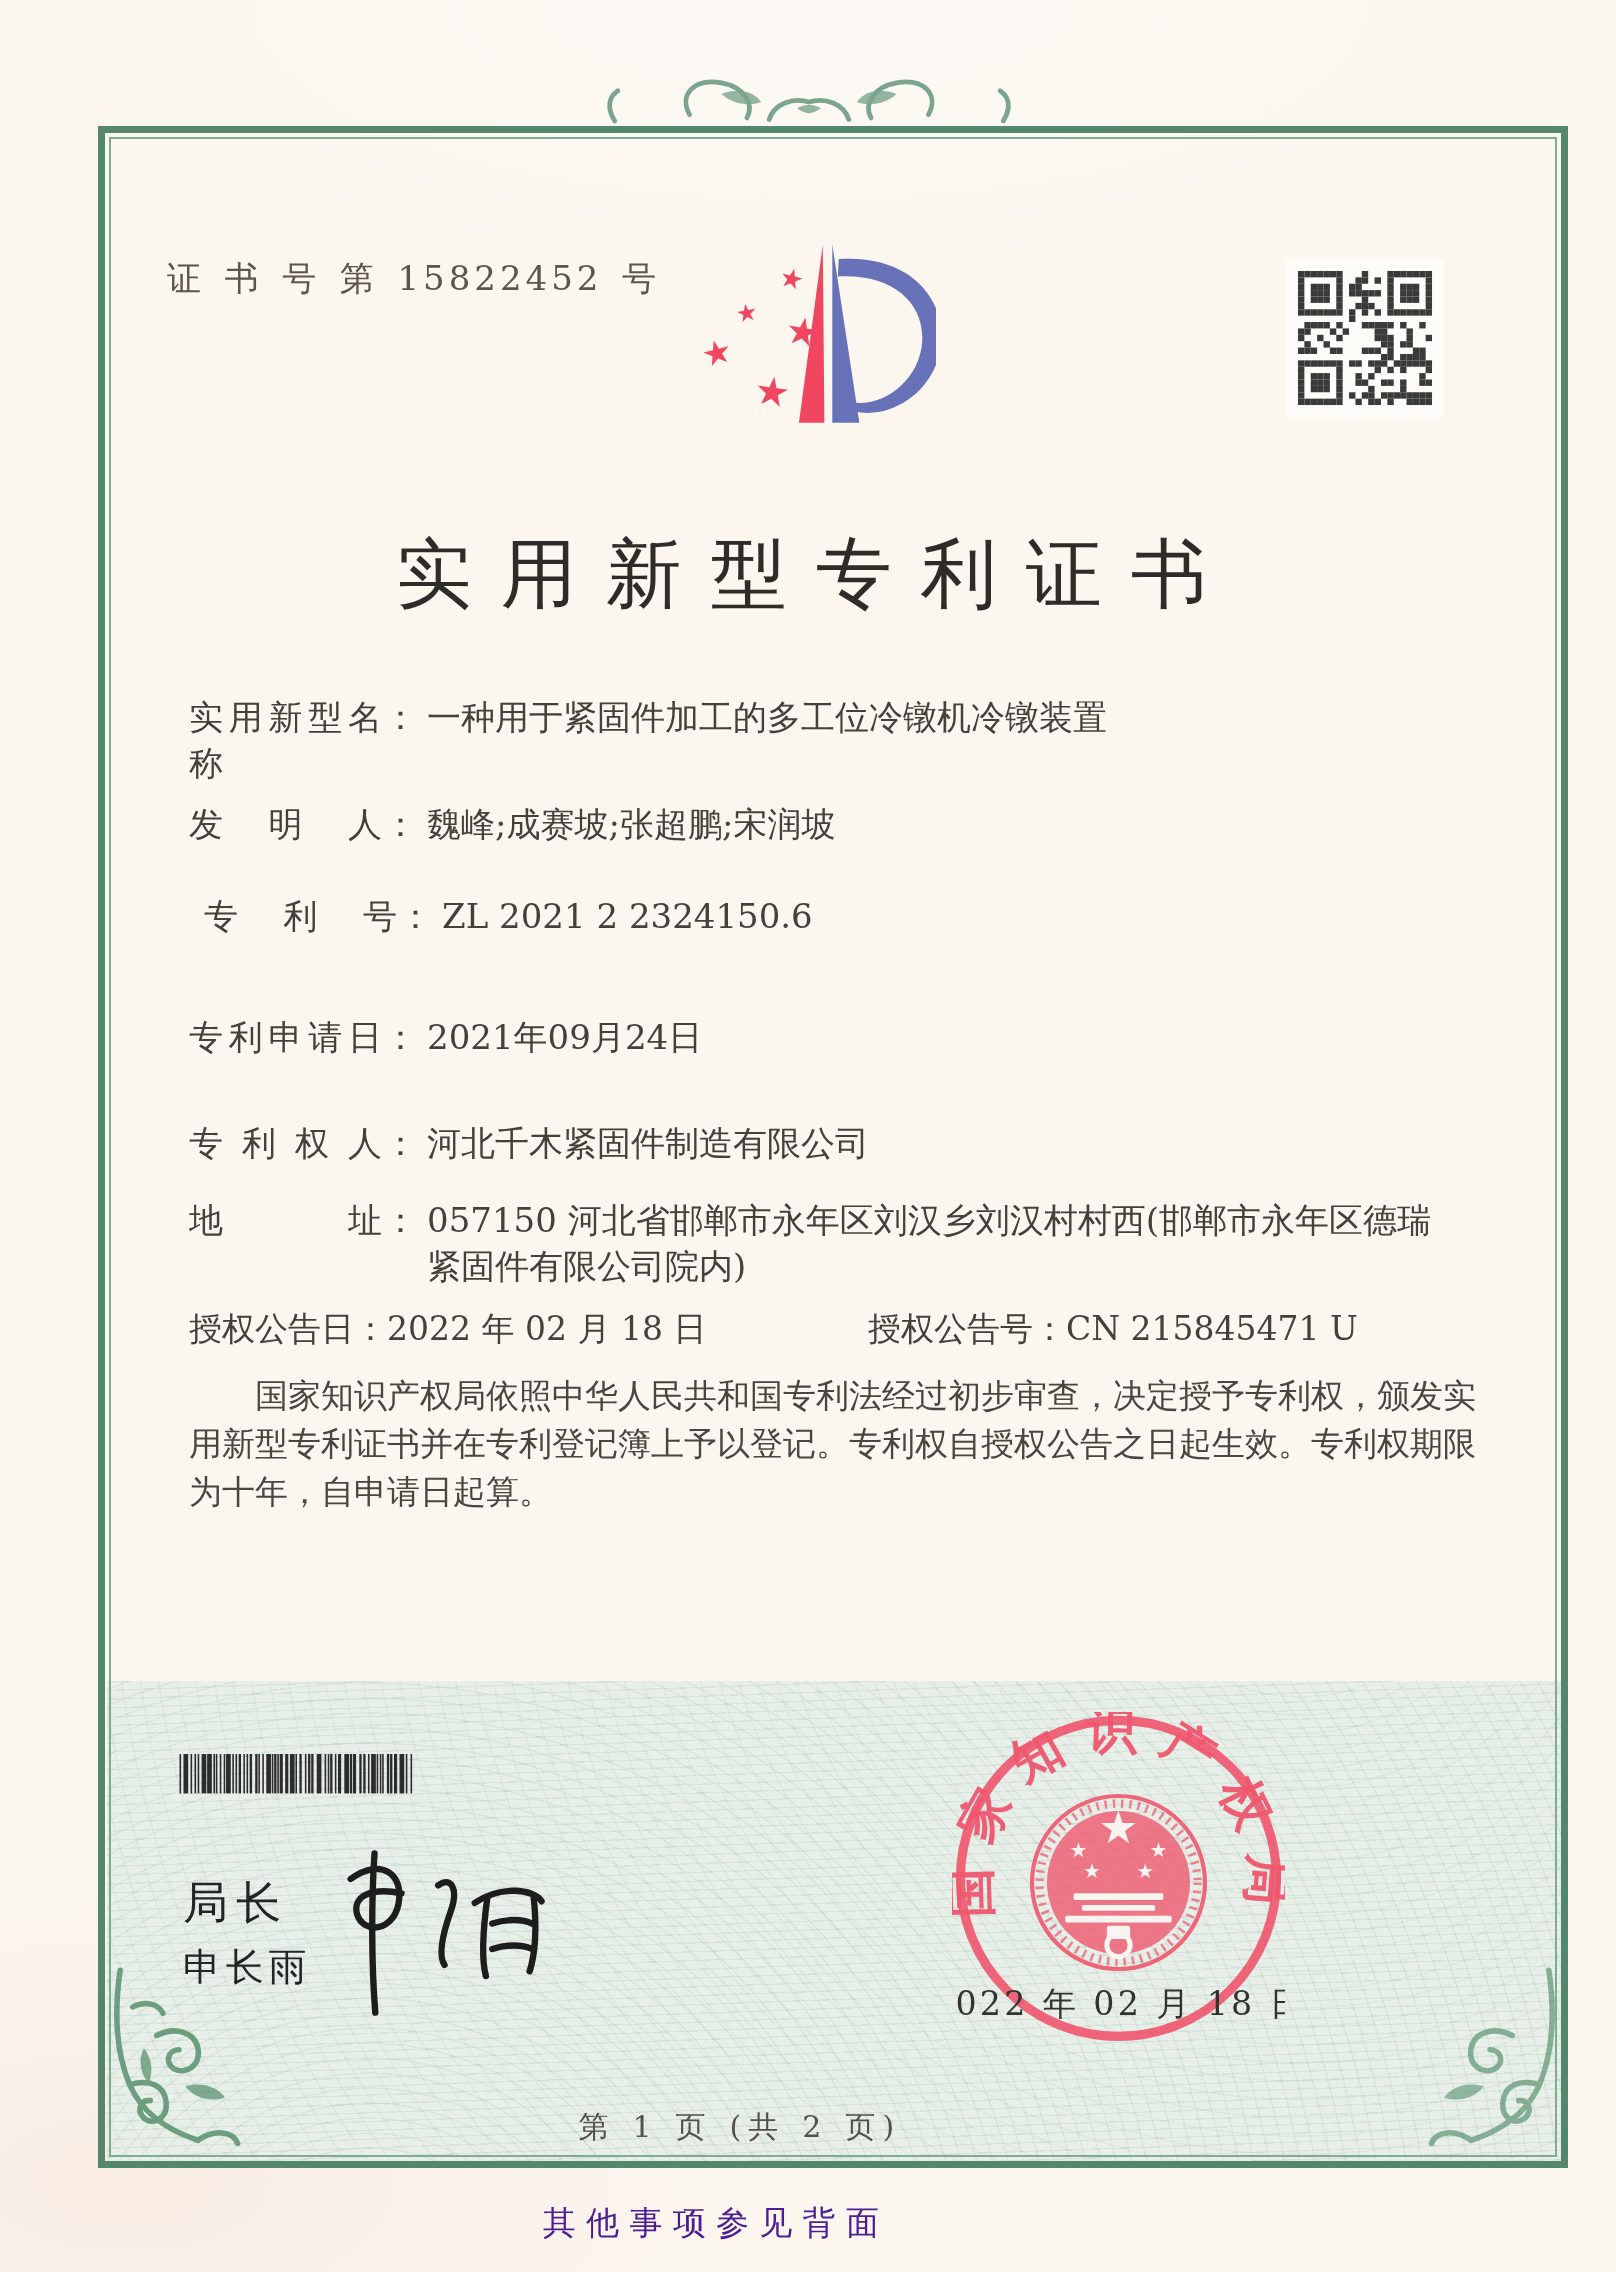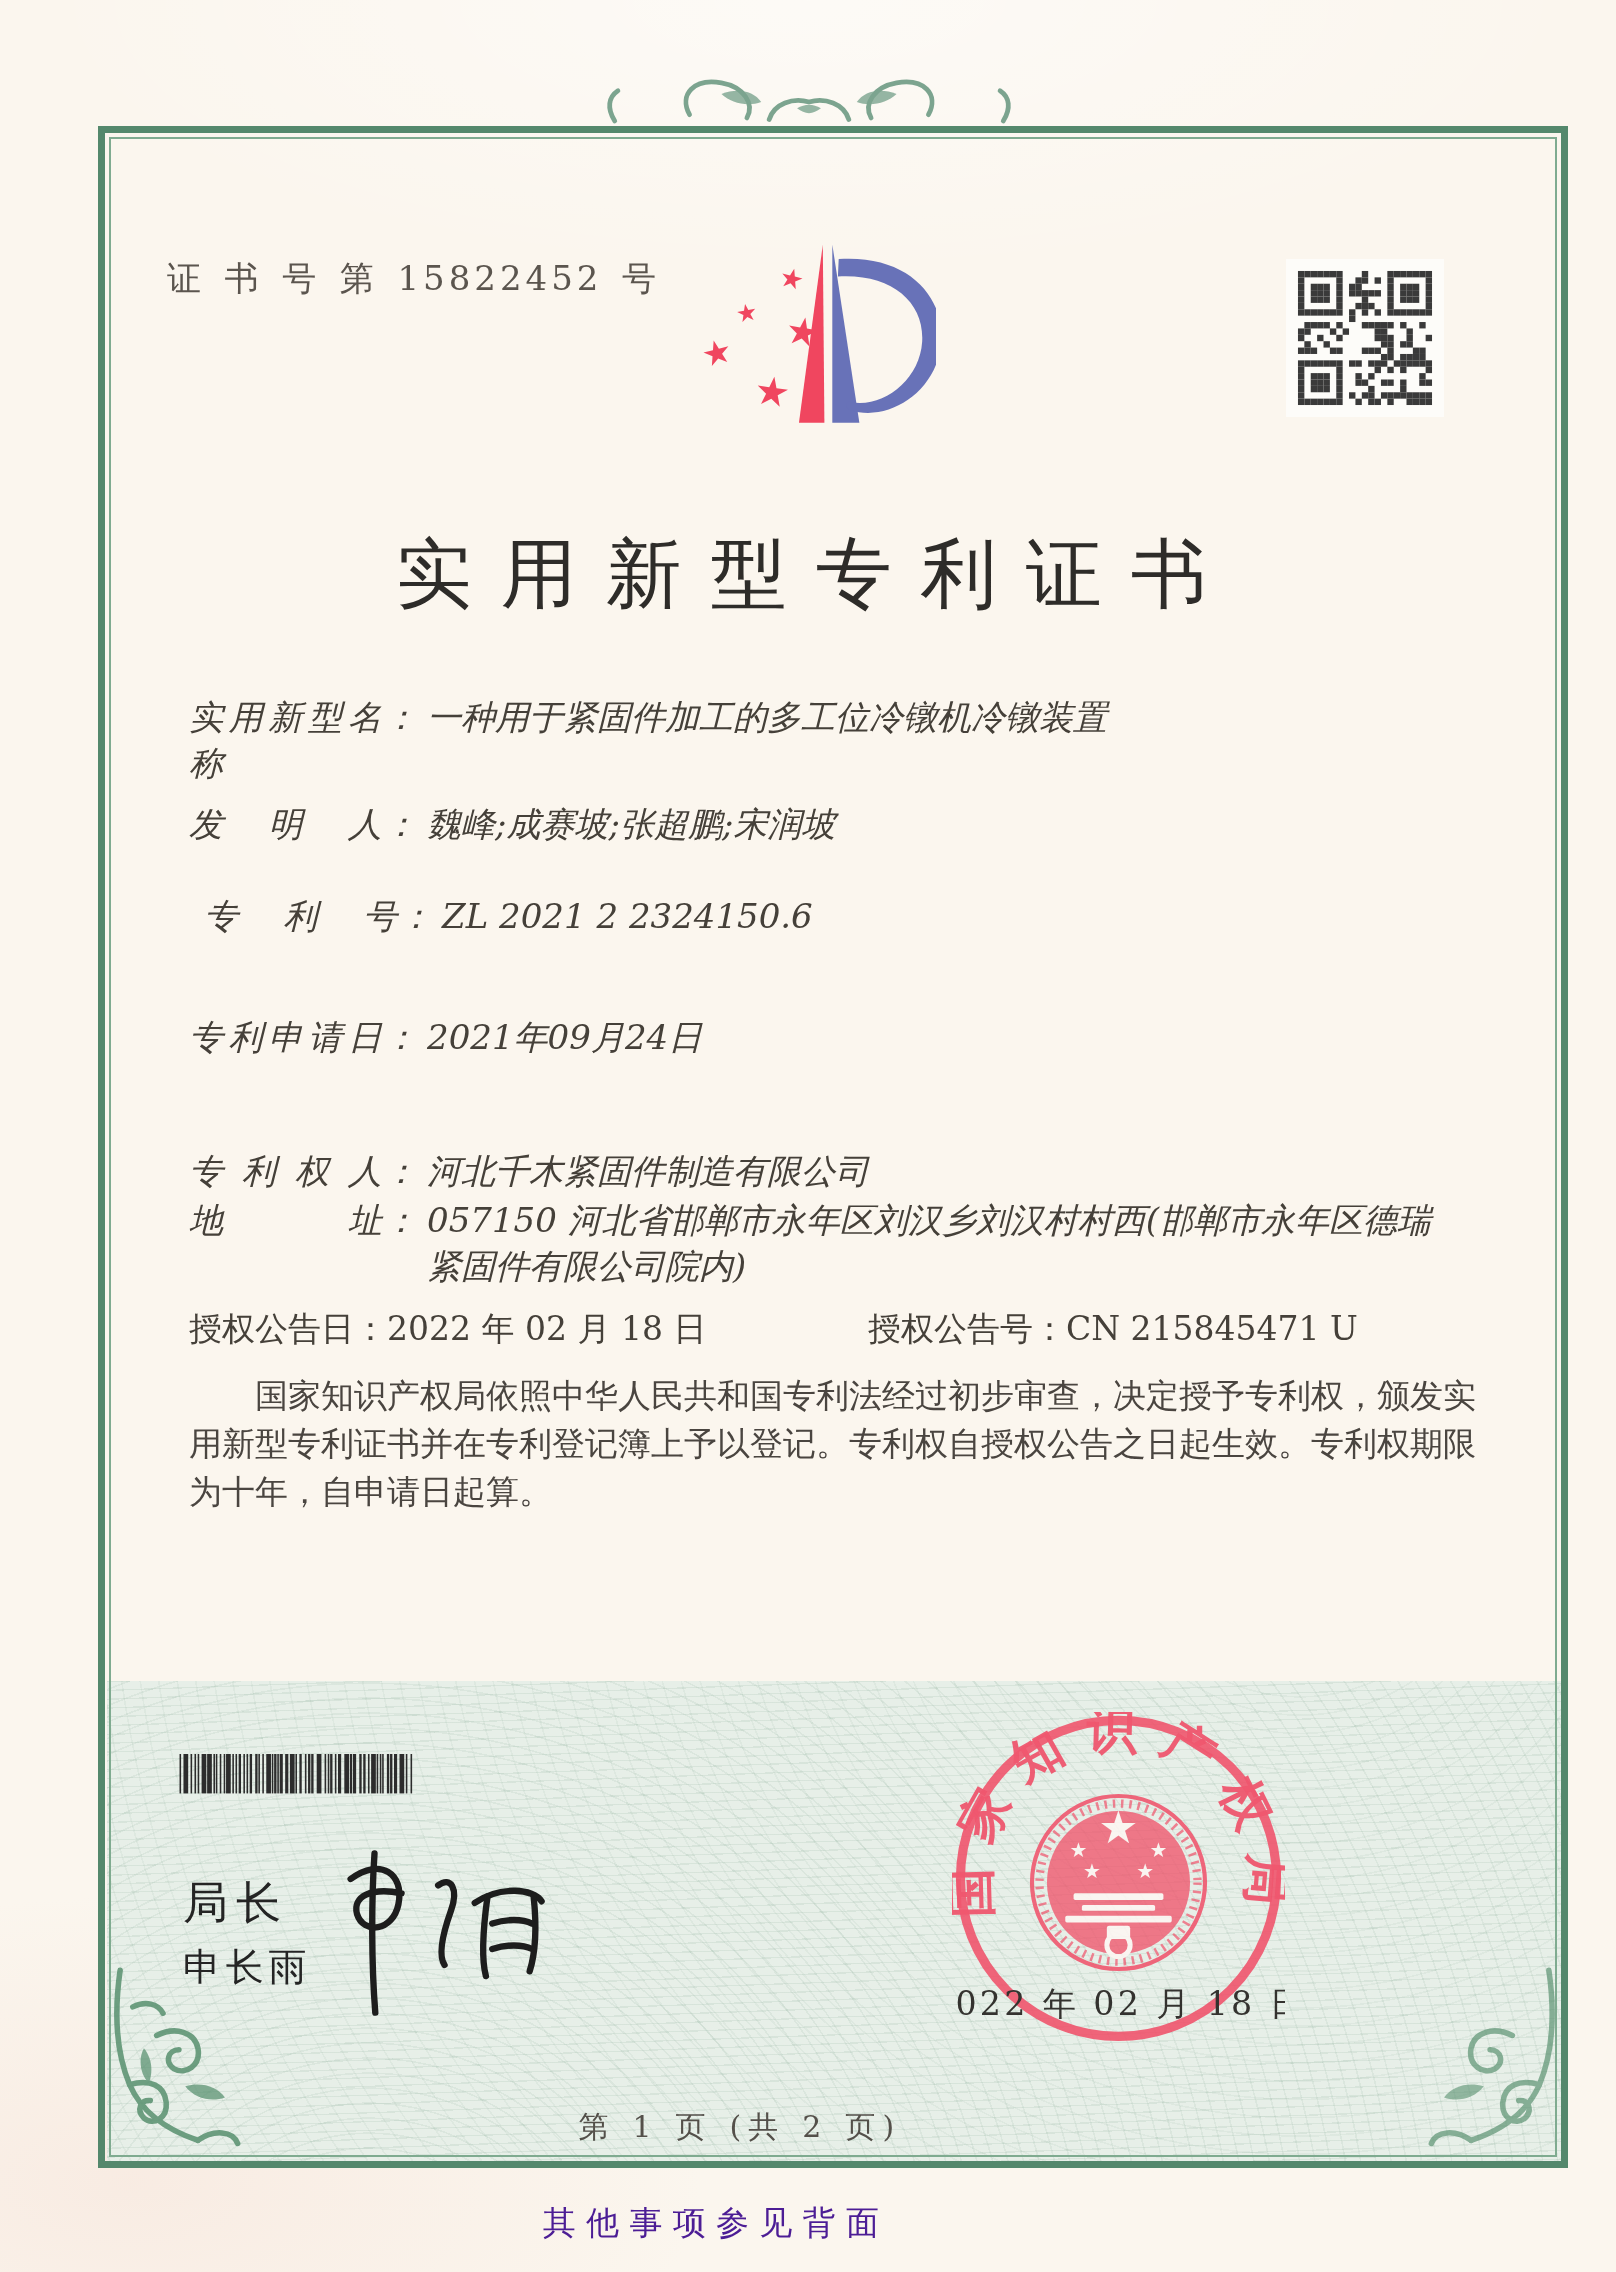--- a/index.html
+++ b/index.html
@@ -29,26 +29,26 @@
   
   .cert-no{position:absolute;left:167px;top:256px;font-size:34px;letter-spacing:4px;
     word-spacing:4.8px;color:#5b554e;z-index:3;}
   .logo{position:absolute;left:681px;top:232px;z-index:3;}
   .qr{position:absolute;left:1286px;top:259px;z-index:3;background:#fdfcf9;}
   
   .title{position:absolute;left:0;top:524px;width:100%;text-align:center;font-size:76px;
     font-weight:400;letter-spacing:29px;padding-left:14.3px;box-sizing:border-box;color:#2e2c29;z-index:3;}
   
   .frow{position:absolute;left:189px;display:flex;align-items:flex-start;font-size:34px;
-    color:#454039;z-index:3;line-height:46px;font-style:italic;}
+    color:#454039;z-index:3;line-height:46px;}
   .flabel{display:inline-block;width:193px;text-align:justify;text-align-last:justify;}
   .fcolon{display:inline-block;margin-left:1.6px;}
   .fvalue{display:inline-block;margin-left:9.5px;max-width:1026px;}
   .row-name{top:694px;}.row-inv{top:801px;}.row-pat{top:893px;margin-left:15px;}
-  .row-filing{top:1014px;}.row-owner{top:1148px;}.row-addr{top:1197px;}
+  .row-filing{top:1014px;}.row-owner{top:1120px;}.row-addr{top:1197px;}
   .grant-row{position:absolute;top:1307px;left:189px;width:1289px;font-size:33px;color:#454039;z-index:3;}
   .grant-right{position:absolute;left:679px;top:0;}
   
   .paras{position:absolute;left:189px;top:1372px;width:1287px;font-size:33px;line-height:48px;
     text-align:justify;color:#4a4540;z-index:3;}
   .paras p{margin:0 0 8px 0;text-indent:2em;}
   
   .barcode{position:absolute;left:177px;top:1754px;z-index:3;}
   
   .sig-role{position:absolute;left:183px;top:1873px;font-size:45px;letter-spacing:8px;

